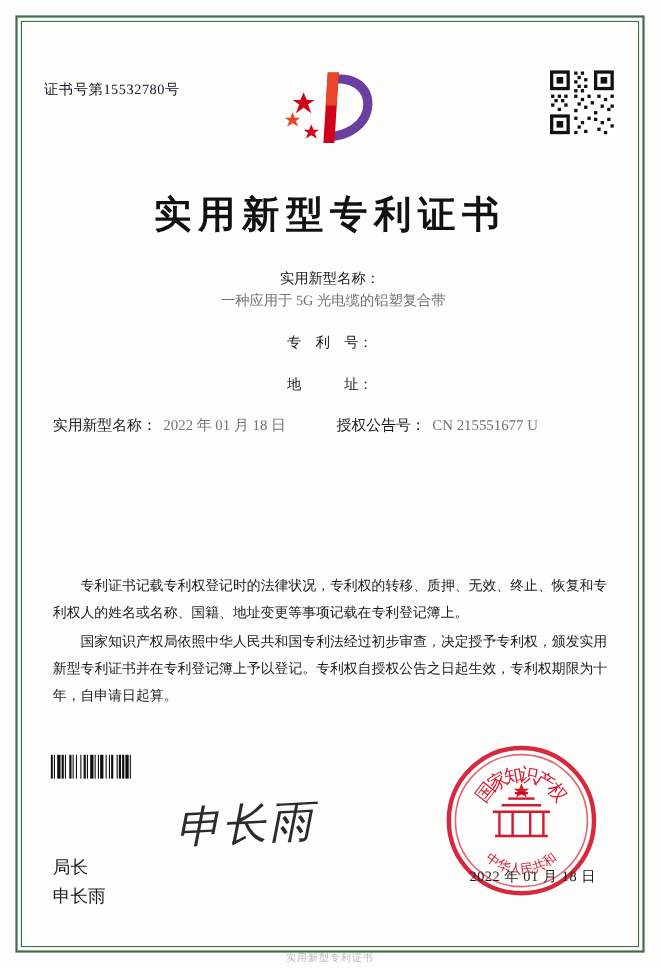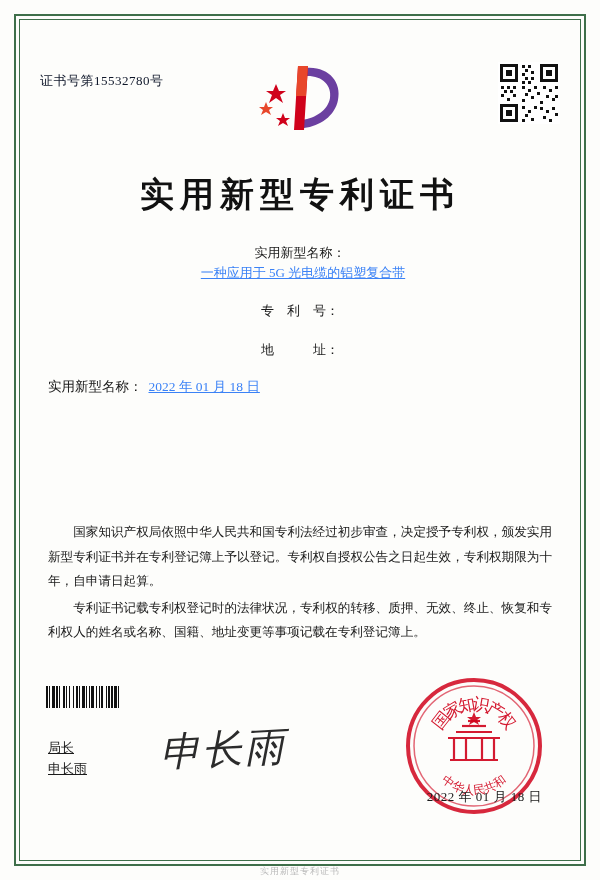--- a/index.html
+++ b/index.html
@@ -97,22 +97,21 @@
     font-size: 13px;
     line-height: 1.5;
     flex-direction: column;
   }
   .field-label {
     white-space: nowrap;
     color: #1a1a1a;
   }
   .field-value {
     margin-left: 6px;
-    color: #3b82f6;
-    text-decoration: underline;
+    color: #737373;
   }
   .row-dual {
     display: flex;
     align-items: baseline;
     margin-bottom: 14px;
     font-size: 13.5px;
   }
   .row-dual .cell-left {
     width: 258px;
     display: flex;
@@ -153,24 +152,23 @@
   .barcode i {
     display: block;
     height: 100%;
     background: #111;
   }
 
   
   .director {
     position: absolute;
     left: 48px;
-    top: 737px;
-    font-size: 13px;
+    top: 777px;
+    font-size: 16px;
     line-height: 1.65;
-    text-decoration: underline;
   }
   .signature {
     position: absolute;
     left: 160px;
     top: 722px;
     font-size: 40px;
     color: #1a1a1a;
     font-family: "DejaVu Serif", serif;
     font-style: italic;
     letter-spacing: 2px;
@@ -308,26 +306,30 @@
       <span class="field-label">专　利　号：</span>
     </div>
     <div class="field-row">
       <span class="field-label">地　　　址：</span>
     </div>
     <div class="row-dual">
       <div class="cell-left">
         <span class="field-label">实用新型名称：</span>
         <span class="field-value">2022 年 01 月 18 日</span>
       </div>
+      <div class="cell-right">
+        <span class="field-label">授权公告号：</span>
+        <span class="field-value">CN 215551677 U</span>
+      </div>
     </div>
   </div>
 
   <div class="paras">
+    <p>专利证书记载专利权登记时的法律状况，专利权的转移、质押、无效、终止、恢复和专利权人的姓名或名称、国籍、地址变更等事项记载在专利登记簿上。</p>
     <p>国家知识产权局依照中华人民共和国专利法经过初步审查，决定授予专利权，颁发实用新型专利证书并在专利登记簿上予以登记。专利权自授权公告之日起生效，专利权期限为十年，自申请日起算。</p>
-    <p>专利证书记载专利权登记时的法律状况，专利权的转移、质押、无效、终止、恢复和专利权人的姓名或名称、国籍、地址变更等事项记载在专利登记簿上。</p>
   </div>
 
   <div class="barcode" id="barcode">
       <i style="width: 2px; background: rgb(17, 17, 17);"></i>
       <i style="width: 1px; background: transparent;"></i>
       <i style="width: 1px; background: rgb(17, 17, 17);"></i>
       <i style="width: 2px; background: transparent;"></i>
       <i style="width: 3px; background: rgb(17, 17, 17);"></i>
       <i style="width: 1px; background: transparent;"></i>
       <i style="width: 2px; background: rgb(17, 17, 17);"></i>

